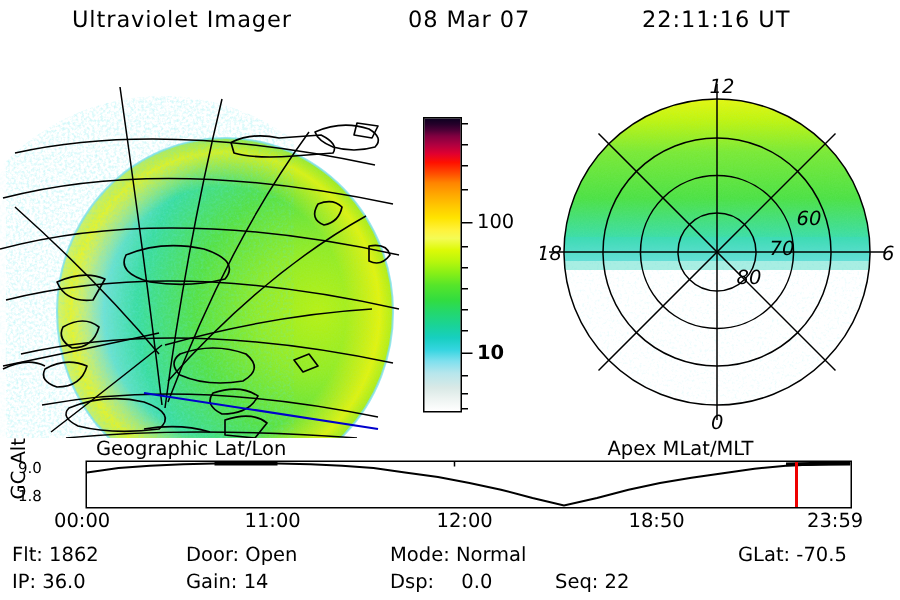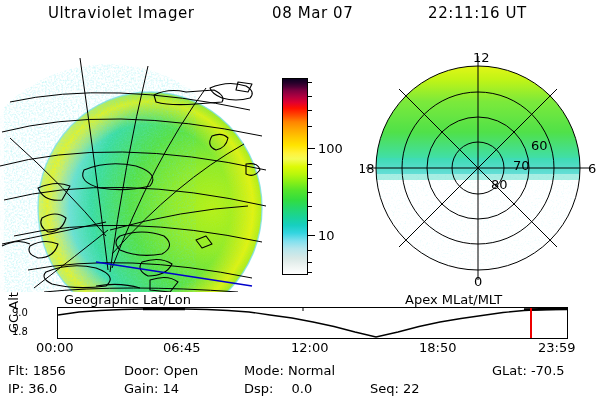--- a/index.html
+++ b/index.html
@@ -62,21 +62,21 @@
   .cb-tick.minor{width:4px;}
   .cb-lab{left:50px;font-size:13px;line-height:13px;white-space:nowrap;}
   #cbar-axislabel{
     left:-44px;top:90px;width:150px;
     transform:rotate(-90deg);transform-origin:50% 50%;
     text-align:center;font-size:13px;white-space:nowrap;
   }
   #cbar-axislabel sup{font-size:9px;vertical-align:super;}
 
   
-  #apex-panel{left:360px;top:40px;width:240px;height:252px;}
+  #apex-panel{left:360px;top:40px;width:240px;height:252px;font-style:italic;}
   .mlt-lab{font-size:13px;white-space:nowrap;}
   .lat-lab{font-size:13px;white-space:nowrap;}
 
   
   #orbit-region{left:0;top:292px;width:600px;height:62px;}
   #orbit-title-left{left:64px;top:0px;font-size:13px;white-space:nowrap;}
   #orbit-title-right{left:405px;top:0px;font-size:13px;white-space:nowrap;}
   #orbit-box{
     left:57px;top:15px;width:511px;height:32px;
     border:1px solid #000;box-sizing:border-box;
@@ -89,21 +89,21 @@
   .alt-tick-lab{left:12px;font-size:10px;line-height:13px;white-space:nowrap;}
   .time-lab{top:49px;font-size:13px;line-height:13px;white-space:nowrap;}
 
   
   #status{left:0;top:362px;width:600px;height:38px;font-size:13px;}
   #status .cell{position:absolute;white-space:nowrap;}
   .row0{top:1px;}
   .row1{top:19px;}
   .c0{left:8px;}
   .c1{left:124px;}
-  .c2{left:244px;}
+  .c2{left:260px;}
   .c3{left:370px;}
   .c4{left:492px;}
 </style>
 </head>
 <body>
 
 <div id="header" class="abs">
   <span id="hdr-title">Ultraviolet Imager</span>
   <span id="hdr-date">08 Mar 07</span>
   <span id="hdr-time">22:11:16 UT</span>
@@ -200,21 +200,21 @@
 
   <div id="cbar-axislabel" class="abs">
     <span>photon cm</span><sup>-2</sup><span>s</span><sup>-1</sup>
   </div>
 
   <div id="cbar-box" class="abs"></div>
 
   <div class="cb-tick abs" style="top:108px;"></div>
   <div class="cb-lab abs" style="top:102px;">100</div>
   <div class="cb-tick abs" style="top:195px;"></div>
-  <div class="cb-lab abs" style="top:189px;">10</div>
+  <div class="cb-lab abs" style="top:189px;font-weight:bold;">10</div>
 
   <div class="cb-tick minor abs" style="top:42px;"></div>
   <div class="cb-tick minor abs" style="top:56px;"></div>
   <div class="cb-tick minor abs" style="top:70px;"></div>
   <div class="cb-tick minor abs" style="top:86px;"></div>
   <div class="cb-tick minor abs" style="top:124px;"></div>
   <div class="cb-tick minor abs" style="top:138px;"></div>
   <div class="cb-tick minor abs" style="top:152px;"></div>
   <div class="cb-tick minor abs" style="top:166px;"></div>
   <div class="cb-tick minor abs" style="top:180px;"></div>
@@ -296,31 +296,31 @@
     <svg width="509" height="30" viewBox="0 0 509 30" style="display:block">
       <polyline fill="none" stroke="#000000" stroke-width="1.3" points="0,7 21,4 42,2.5 64,1.5 85,1 106,1 127,1 149,1.5 170,2.5 191,4 212,7 234,10 255,14 276,18.5 297,24 318,29 340,24 361,18.5 382,14 403,10.5 424,7.5 445,4.5 466,2.5 488,1.5 509,1"></polyline>
       <polyline fill="none" stroke="#000000" stroke-width="2.6" points="85,1 106,1 127,1"></polyline>
       <polyline fill="none" stroke="#000000" stroke-width="2.6" points="466,1.6 488,1.2 509,1"></polyline>
       <line x1="245" y1="0" x2="245" y2="3" stroke="#000000" stroke-width="1"></line>
     </svg>
     <div class="abs" style="left:472px;top:0;width:2px;height:30px;background:#ee0000;"></div>
   </div>
 
   <div class="time-lab abs" style="left:36px;">00:00</div>
-  <div class="time-lab abs" style="left:163px;">06:45</div>
+  <div class="time-lab abs" style="left:163px;">11:00</div>
   <div class="time-lab abs" style="left:291px;">12:00</div>
   <div class="time-lab abs" style="left:419px;">18:50</div>
   <div class="time-lab abs" style="left:538px;">23:59</div>
 </div>
 
 <div id="status" class="abs">
 
   <div class="cell row0 c0">
     <span>Flt:</span>
-    <span>1856</span>
+    <span>1862</span>
   </div>
   <div class="cell row1 c0">
     <span>IP:</span>
     <span>36.0</span>
   </div>
 
   <div class="cell row0 c1">
     <span>Door:</span>
     <span>Open</span>
   </div>

